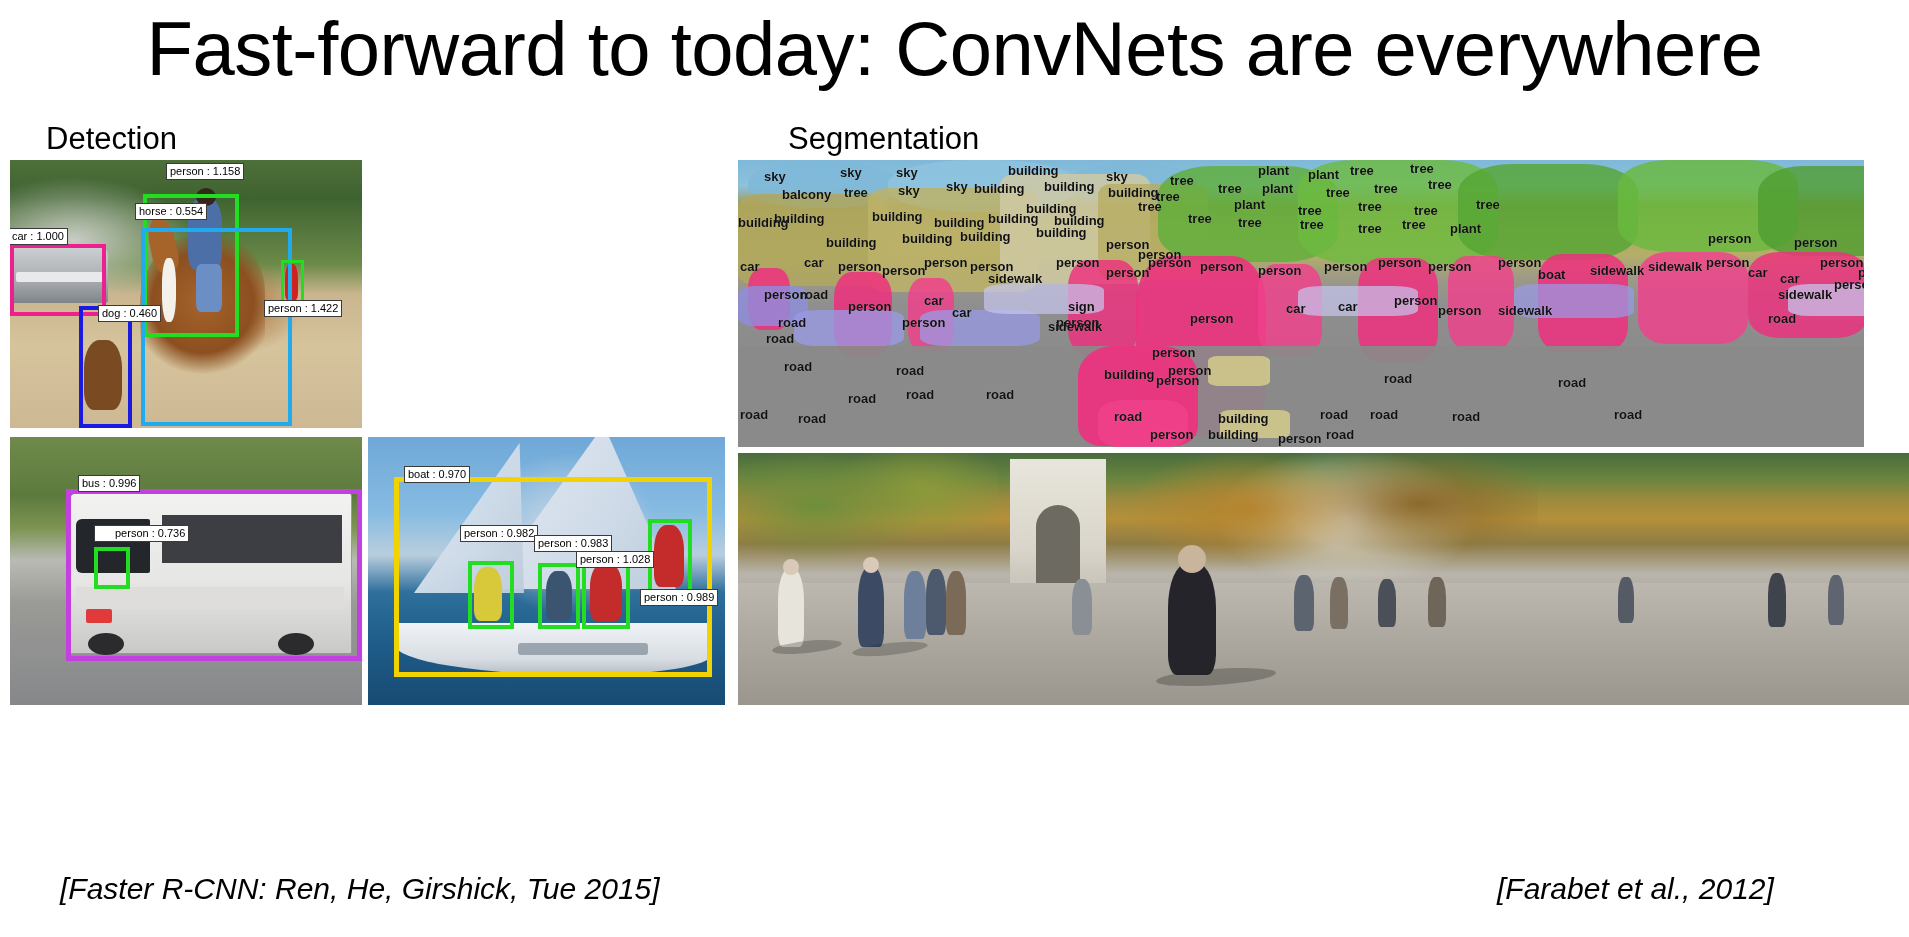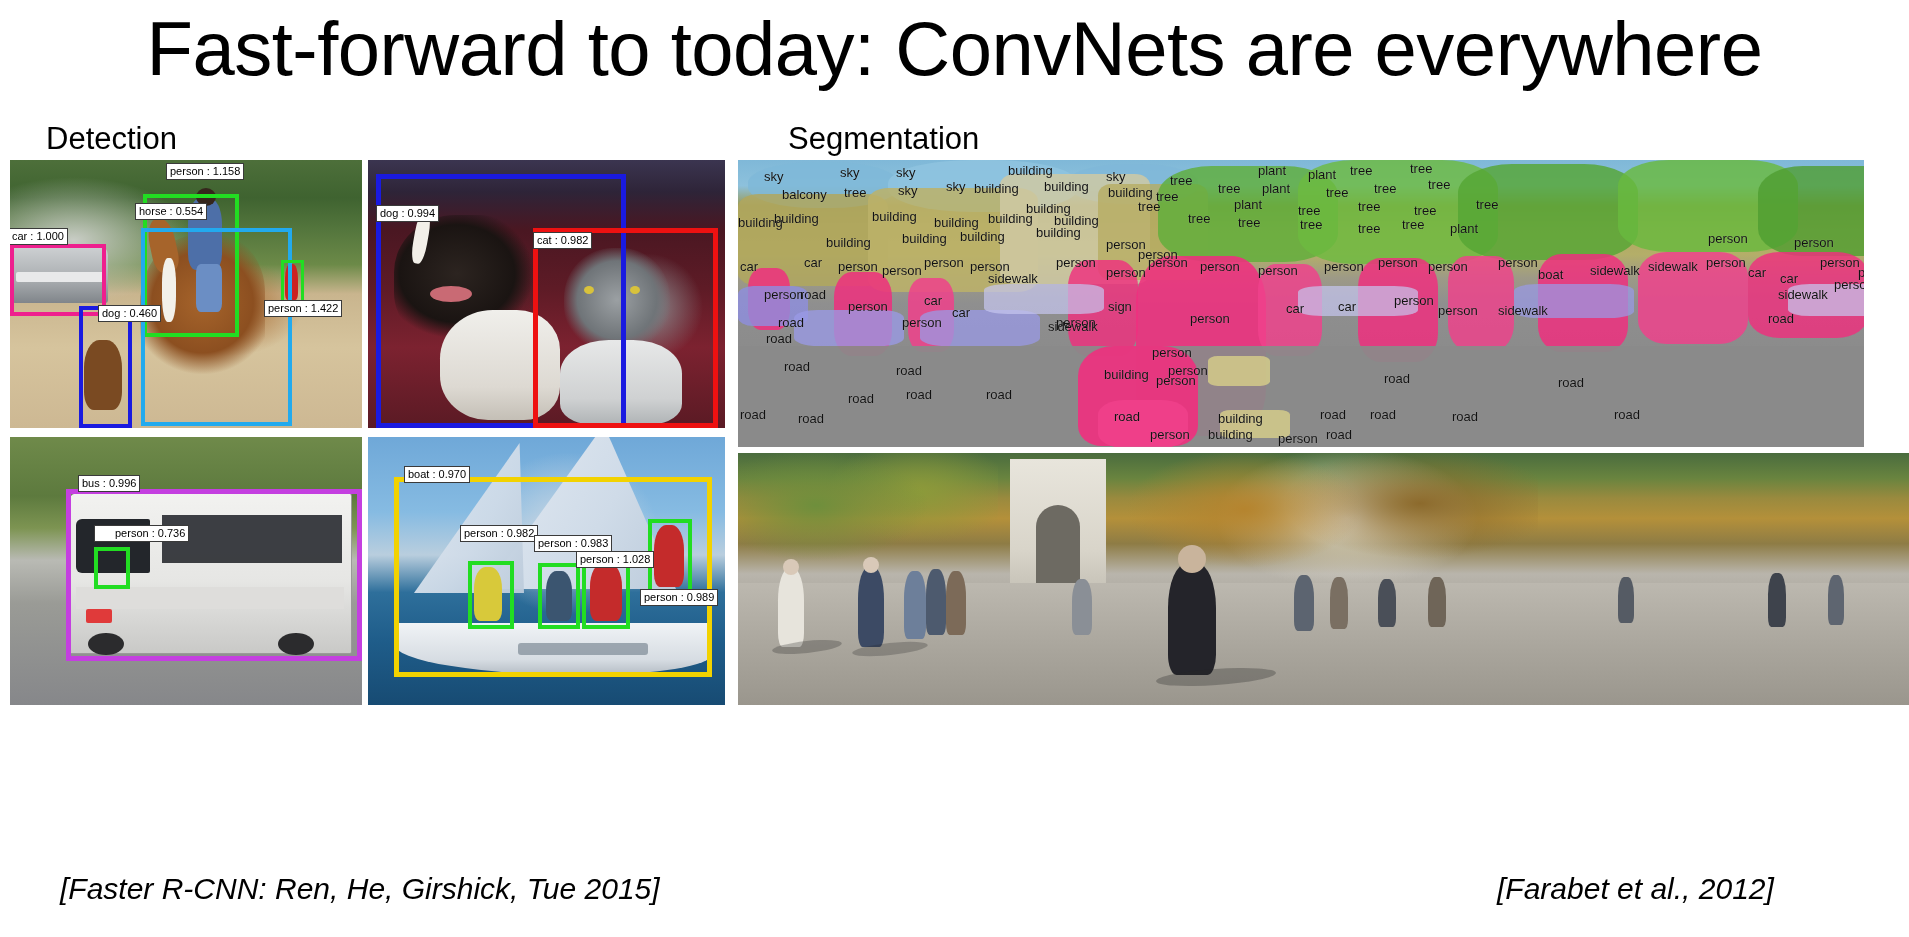--- a/index.html
+++ b/index.html
@@ -155,21 +155,21 @@
     position: absolute;
     color: #111;
     font-size: 13px;
     line-height: 13px;
     white-space: nowrap;
     font-family: "Liberation Sans", sans-serif;
     text-shadow: 0 0 1px rgba(255,255,255,0.35);
   }
 
   .seg-cell { position: absolute; overflow: hidden; background: #7a7a7a; }
-  #seg-top { left: 0; top: 0; width: 1126px; height: 287px; }
+  #seg-top { left: 0; top: 0; width: 1126px; height: 287px; font-weight: bold; }
   #seg-bot { left: 0; top: 293px; width: 1171px; height: 252px; }
 
   
   .pp { position: absolute; background: #3a3a42; border-radius: 40% 40% 18% 18%; }
   .pp.h { background: #d9c9b8; border-radius: 50%; }
 
   
   .busbody {
     position: absolute;
     background: linear-gradient(to bottom, #f2f2f0 0%, #e6e6e4 55%, #c9c9c7 100%);
@@ -231,39 +231,20 @@
     <div class="box" style="left:69px;top:146px;width:53px;height:122px;border:4px solid #1a1ae0;"></div>
     <div class="box" style="left:271px;top:100px;width:23px;height:47px;border:3px solid #22dd22;"></div>
 
     <div class="tag" style="left:-2px;top:68px;">car : 1.000</div>
     <div class="tag" style="left:156px;top:3px;">person : 1.158</div>
     <div class="tag" style="left:125px;top:43px;">horse : 0.554</div>
     <div class="tag" style="left:88px;top:145px;">dog : 0.460</div>
     <div class="tag" style="left:254px;top:140px;">person : 1.422</div>
   </div>
 
-  <div class="det-cell" id="det-b">
-    <div class="ph ph-dogcat"></div>
-
-    <div style="position:absolute;left:26px;top:55px;width:140px;height:130px;background:radial-gradient(ellipse 55% 50% at 45% 45%,#2c2420 0%,#1a1412 75%,rgba(26,20,18,0) 100%);border-radius:44% 40% 36% 40%;"></div>
-    <div style="position:absolute;left:46px;top:52px;width:14px;height:52px;background:#f2efe8;border-radius:40%;transform:rotate(10deg);"></div>
-    <div style="position:absolute;left:72px;top:150px;width:120px;height:110px;background:linear-gradient(to bottom,#f0efeb 0%,#ddd9d2 70%,#c4bfb6 100%);border-radius:44% 36% 30% 40%;"></div>
-    <div style="position:absolute;left:62px;top:126px;width:42px;height:16px;background:#c96a74;border-radius:50%;"></div>
-
-    <div style="position:absolute;left:196px;top:88px;width:106px;height:108px;background:radial-gradient(ellipse 52% 50% at 50% 48%,#9ba0a3 0%,#6f7478 72%,rgba(111,116,120,0) 100%);border-radius:46%;"></div>
-    <div style="position:absolute;left:216px;top:126px;width:10px;height:8px;background:#d8c23c;border-radius:50%;"></div>
-    <div style="position:absolute;left:262px;top:126px;width:10px;height:8px;background:#d8c23c;border-radius:50%;"></div>
-    <div style="position:absolute;left:192px;top:180px;width:122px;height:84px;background:linear-gradient(to bottom,#e7e8e8 0%,#cfd1d2 70%,#b0b4b6 100%);border-radius:40% 40% 24% 24%;"></div>
-
-    <div class="box" style="left:8px;top:14px;width:250px;height:254px;border:5px solid #1a1ae0;"></div>
-    <div class="box" style="left:165px;top:68px;width:185px;height:200px;border:5px solid #ee1111;"></div>
-
-    <div class="tag" style="left:8px;top:45px;">dog : 0.994</div>
-    <div class="tag" style="left:165px;top:72px;">cat : 0.982</div>
-  </div>
 
   <div class="det-cell" id="det-c">
     <div class="ph ph-bus"></div>
 
     <div class="busbody" style="left:58px;top:55px;width:282px;height:160px;border-radius:10px 4px 2px 2px;"></div>
     <div class="buswin" style="left:66px;top:82px;width:74px;height:54px;border-radius:6px 2px 2px 6px;"></div>
     <div class="buswin" style="left:152px;top:78px;width:180px;height:48px;opacity:.88;"></div>
     <div style="position:absolute;left:66px;top:150px;width:268px;height:22px;background:#dedddb;"></div>
     <div style="position:absolute;left:78px;top:196px;width:36px;height:22px;background:#2b2b2d;border-radius:50%;"></div>
     <div style="position:absolute;left:268px;top:196px;width:36px;height:22px;background:#2b2b2d;border-radius:50%;"></div>
@@ -430,21 +411,21 @@
     <div class="segtxt" style="left:1120px;top:106px;">person</div>
     <div class="segtxt" style="left:1096px;top:118px;">person</div>
     <div class="segtxt" style="left:1040px;top:128px;">sidewalk</div>
 
     <div class="segtxt" style="left:26px;top:128px;">person</div>
     <div class="segtxt" style="left:62px;top:128px;">road</div>
     <div class="segtxt" style="left:110px;top:140px;">person</div>
     <div class="segtxt" style="left:186px;top:134px;">car</div>
     <div class="segtxt" style="left:214px;top:146px;">car</div>
     <div class="segtxt" style="left:164px;top:156px;">person</div>
-    <div class="segtxt" style="left:330px;top:140px;margin-left:40px;">sign</div>
+    <div class="segtxt" style="left:330px;top:140px;">sign</div>
     <div class="segtxt" style="left:318px;top:156px;">person</div>
     <div class="segtxt" style="left:40px;top:156px;">road</div>
     <div class="segtxt" style="left:548px;top:142px;">car</div>
     <div class="segtxt" style="left:600px;top:140px;">car</div>
     <div class="segtxt" style="left:656px;top:134px;">person</div>
     <div class="segtxt" style="left:700px;top:144px;">person</div>
     <div class="segtxt" style="left:760px;top:144px;">sidewalk</div>
     <div class="segtxt" style="left:1030px;top:152px;">road</div>
 
     <div class="segtxt" style="left:452px;top:152px;">person</div>

